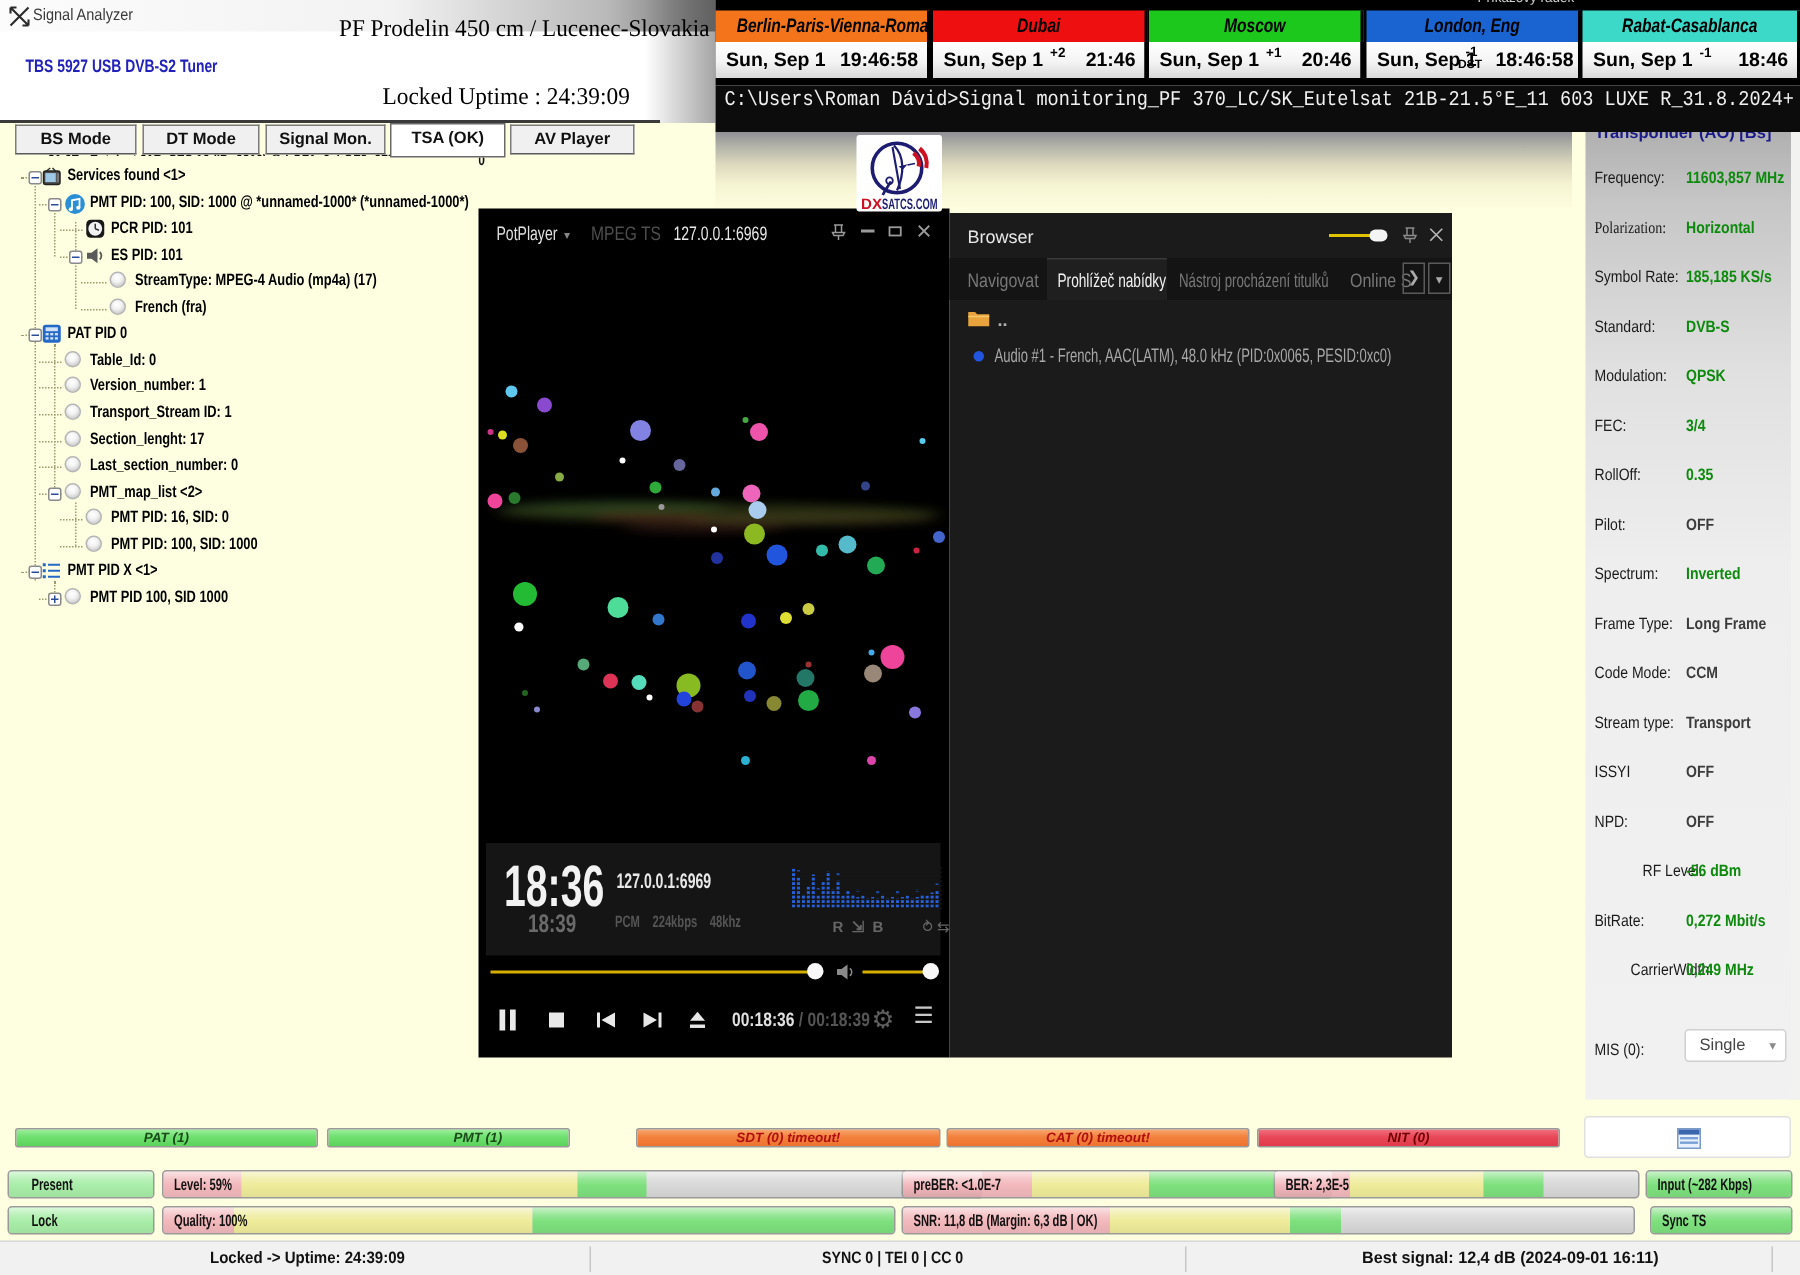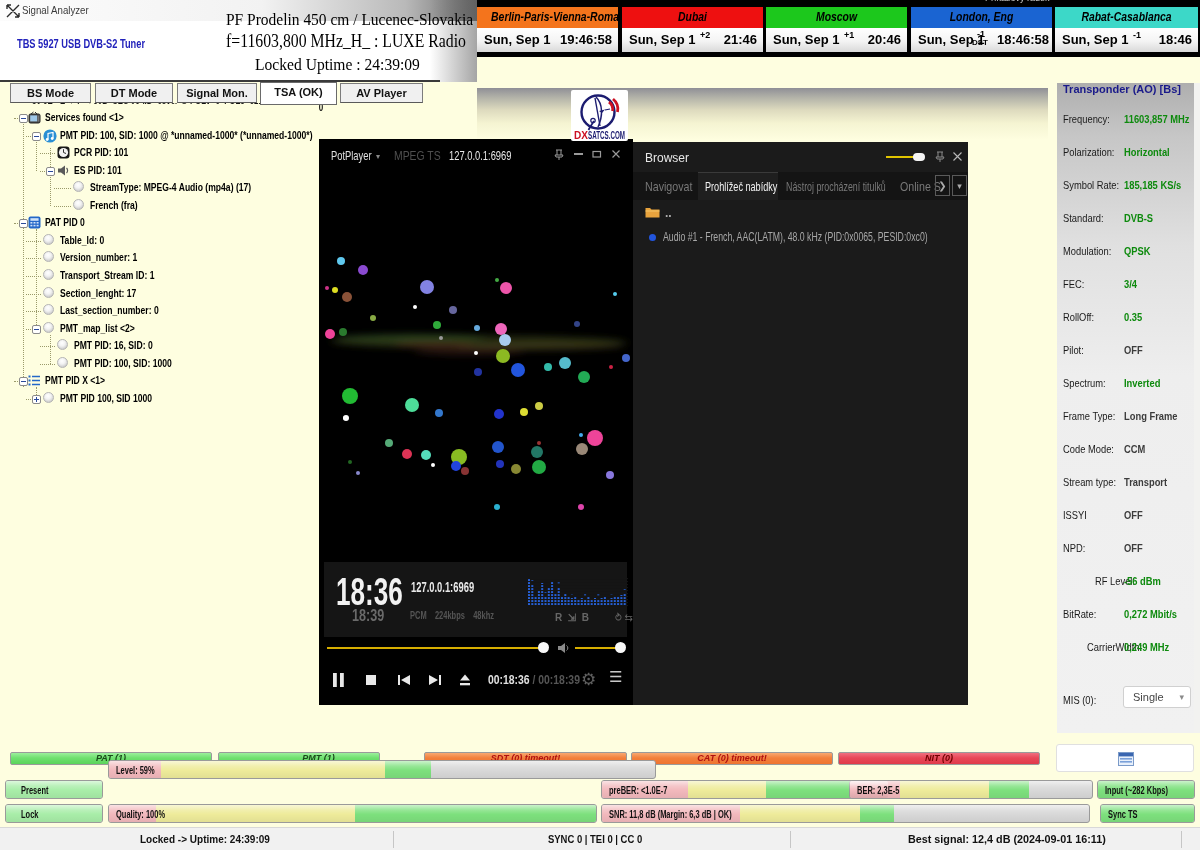--- a/index.html
+++ b/index.html
@@ -89,21 +89,20 @@
   <svg id="appicon" style="left:6px;top:4px;" width="14" height="14" viewBox="0 0 14 14">
     <path d="M1 1 L13 13 M13 1 L1 13 M1 1 L1 5 M1 1 L5 1 M13 13 L13 9 M13 13 L9 13" stroke="#2a2a2a" stroke-width="1.4" fill="none"></path>
   </svg>
   <div id="titletxt"><span class="cx" style="transform:scaleX(0.88);">Signal Analyzer</span></div>
   <div id="winshade"></div>
   <div id="tunertxt"><span class="cx" style="transform:scaleX(0.772);">TBS 5927 USB DVB-S2 Tuner</span></div>
   <div id="subtxt"><span class="cx" style="transform:scaleX(0.80);">21.6E - Eutelsat 21B&nbsp;&nbsp;SES 16 (ID: 0216) @ LOF1: 0, LOF2: 9750000, LOFSW: 0</span></div>
   <div id="botline"></div>
 </div>
 <div class="serif" id="serif1"><span class="cx" style="transform:scaleX(0.967);">PF Prodelin 450 cm / Lucenec-Slovakia</span></div>
-<div class="serif" id="serif2"><span class="cx" style="transform:scaleX(0.876);">f=11603,800 MHz_H_ : LUXE Radio</span></div>
 <div class="serif" id="serif3"><span class="cx" style="transform:scaleX(0.974);">Locked Uptime : 24:39:09</span></div>
 
 <div class="tab" id="tab0" style="left:10px;width:81px;">
       <span>BS Mode</span>
     </div>
 <div class="tab" id="tab1" style="left:95px;width:78px;">
       <span>DT Mode</span>
     </div>
 <div class="tab" id="tab2" style="left:177px;width:80px;">
       <span>Signal Mon.</span>
@@ -114,21 +113,21 @@
 <div class="tab" id="tab3" style="left:340px;width:83px;">
       <span>AV Player</span>
     </div>
 
 <div id="shband"></div>
 
 <div id="rp">
   <div id="rptitle"><span class="cx">Transponder (AO) [Bs]</span></div>
 <div class="rl" style="top:30px;"><span class="cx" style="transform:scaleX(0.85);">Frequency:</span></div>
 <div class="rv gv" style="top:30px;"><span class="cx" style="transform:scaleX(0.85);">11603,857 MHz</span></div>
-<div class="rl" style="top:63px;"><span class="cx" style="transform:scaleX(0.85);">Polarization:</span></div>
+<div class="rl" style="top:63px;font-family:Liberation Serif, serif;"><span class="cx" style="transform:scaleX(0.85);">Polarization:</span></div>
 <div class="rv gv" style="top:63px;text-align:center;"><span class="cx" style="transform:scaleX(0.85);">Horizontal</span></div>
 <div class="rl" style="top:96px;"><span class="cx" style="transform:scaleX(0.85);">Symbol Rate:</span></div>
 <div class="rv gv" style="top:96px;"><span class="cx" style="transform:scaleX(0.85);">185,185 KS/s</span></div>
 <div class="rl" style="top:129px;"><span class="cx" style="transform:scaleX(0.85);">Standard:</span></div>
 <div class="rv gv" style="top:129px;"><span class="cx" style="transform:scaleX(0.85);">DVB-S</span></div>
 <div class="rl" style="top:162px;"><span class="cx" style="transform:scaleX(0.85);">Modulation:</span></div>
 <div class="rv gv" style="top:162px;"><span class="cx" style="transform:scaleX(0.85);">QPSK</span></div>
 <div class="rl" style="top:195px;"><span class="cx" style="transform:scaleX(0.85);">FEC:</span></div>
 <div class="rv gv" style="top:195px;"><span class="cx" style="transform:scaleX(0.85);">3/4</span></div>
 <div class="rl" style="top:228px;"><span class="cx" style="transform:scaleX(0.85);">RollOff:</span></div>
@@ -205,20 +204,23 @@
 <div class="ccell" style="left:578px;width:145px;background:#3cd8c8;">
         <span>Rabat-Casablanca</span>
       </div>
 <div class="tcell" style="left:578px;width:145px;">
         <div class="d">Sun, Sep 1</div>
         <div class="o" style="left:78px;top:2px;">-1</div>
         <div class="t">18:46</div>
       </div>
 </div>
 
+<div id="term">
+      <div id="termtxt"><span class="cx" style="transform:scaleX(0.884);">C:\Users\Roman Dávid&gt;Signal monitoring_PF 370_LC/SK_Eutelsat 21B-21.5°E_11 603 LUXE R_31.8.2024+</span></div>
+    </div>
 
 <div id="tree">
 <div class="dl" style="left:23px;top:20px;height:263px;"></div>
 <div class="dl" style="left:36px;top:38px;height:29px;"></div>
 <div class="dl" style="left:50px;top:44px;height:23px;"></div>
 <div class="dl" style="left:50px;top:73px;height:29px;"></div>
 <div class="dl" style="left:36px;top:125px;height:100px;"></div>
 <div class="dl" style="left:50px;top:231px;height:29px;"></div>
 <div class="dl" style="left:36px;top:283px;height:12px;"></div>
 <div class="dh" style="left:13.5px;top:14px;width:12.5px;"></div>
@@ -600,21 +602,21 @@
 <div class="pbar" style="left:5px;top:780px;width:98px;">
         <div class="seg" style="left:0;width:100%;background:#a8eda8;"></div>
         <div class="gloss"></div>
         <div class="txt" style="left:15px;"><span class="cx" style="transform:scaleX(0.68);">Present</span></div>
       </div>
 <div class="pbar" style="left:5px;top:804px;width:98px;">
         <div class="seg" style="left:0;width:100%;background:#a8eda8;"></div>
         <div class="gloss"></div>
         <div class="txt" style="left:15px;"><span class="cx" style="transform:scaleX(0.68);">Lock</span></div>
       </div>
-<div class="pbar" style="left:108px;top:760px;width:548px;">
+<div class="pbar" style="left:108px;top:780px;width:548px;">
         <div class="seg pink" style="left:0%;width:9.6%;"></div>
         <div class="seg yel" style="left:9.6%;width:40.900000000000006%;"></div>
         <div class="seg grn" style="left:50.5%;width:8.499999999999996%;"></div>
         <div class="gloss"></div>
         <div class="txt"><span class="cx" style="transform:scaleX(0.68);">Level: 59%</span></div>
       </div>
 <div class="pbar" style="left:108px;top:804px;width:489px;">
         <div class="seg pink" style="left:0%;width:9.6%;"></div>
         <div class="seg yel" style="left:9.6%;width:40.900000000000006%;"></div>
         <div class="seg grn" style="left:50.5%;width:49.5%;"></div>

